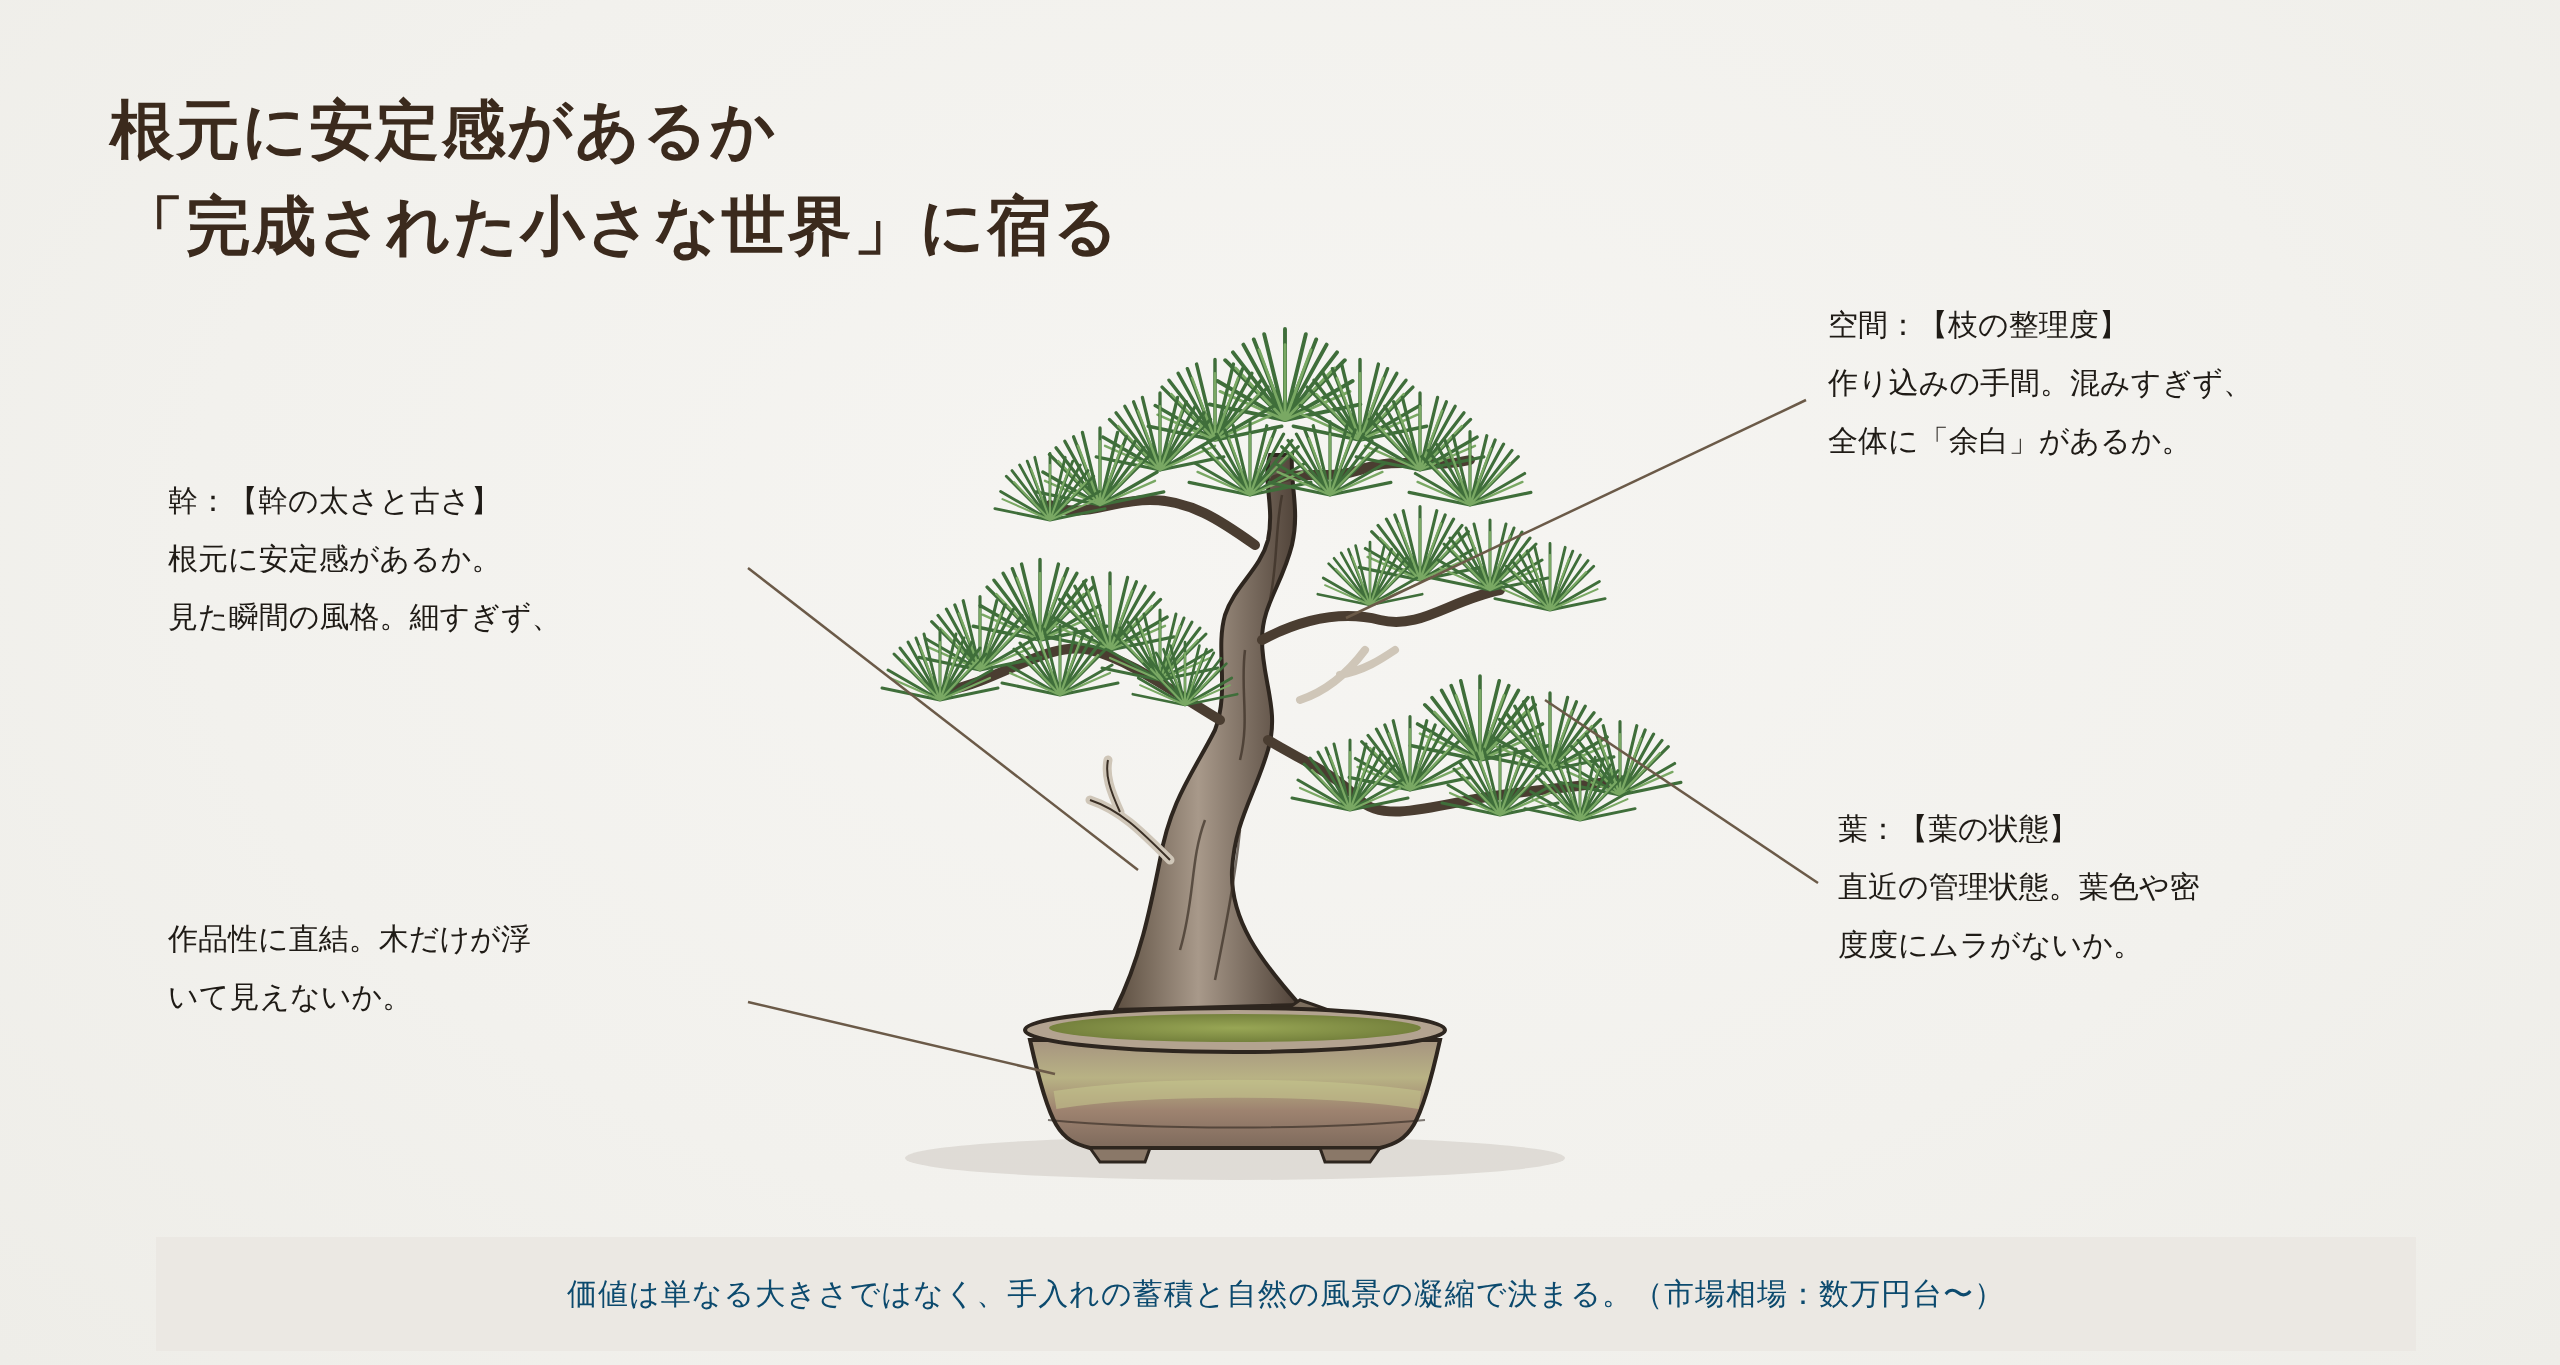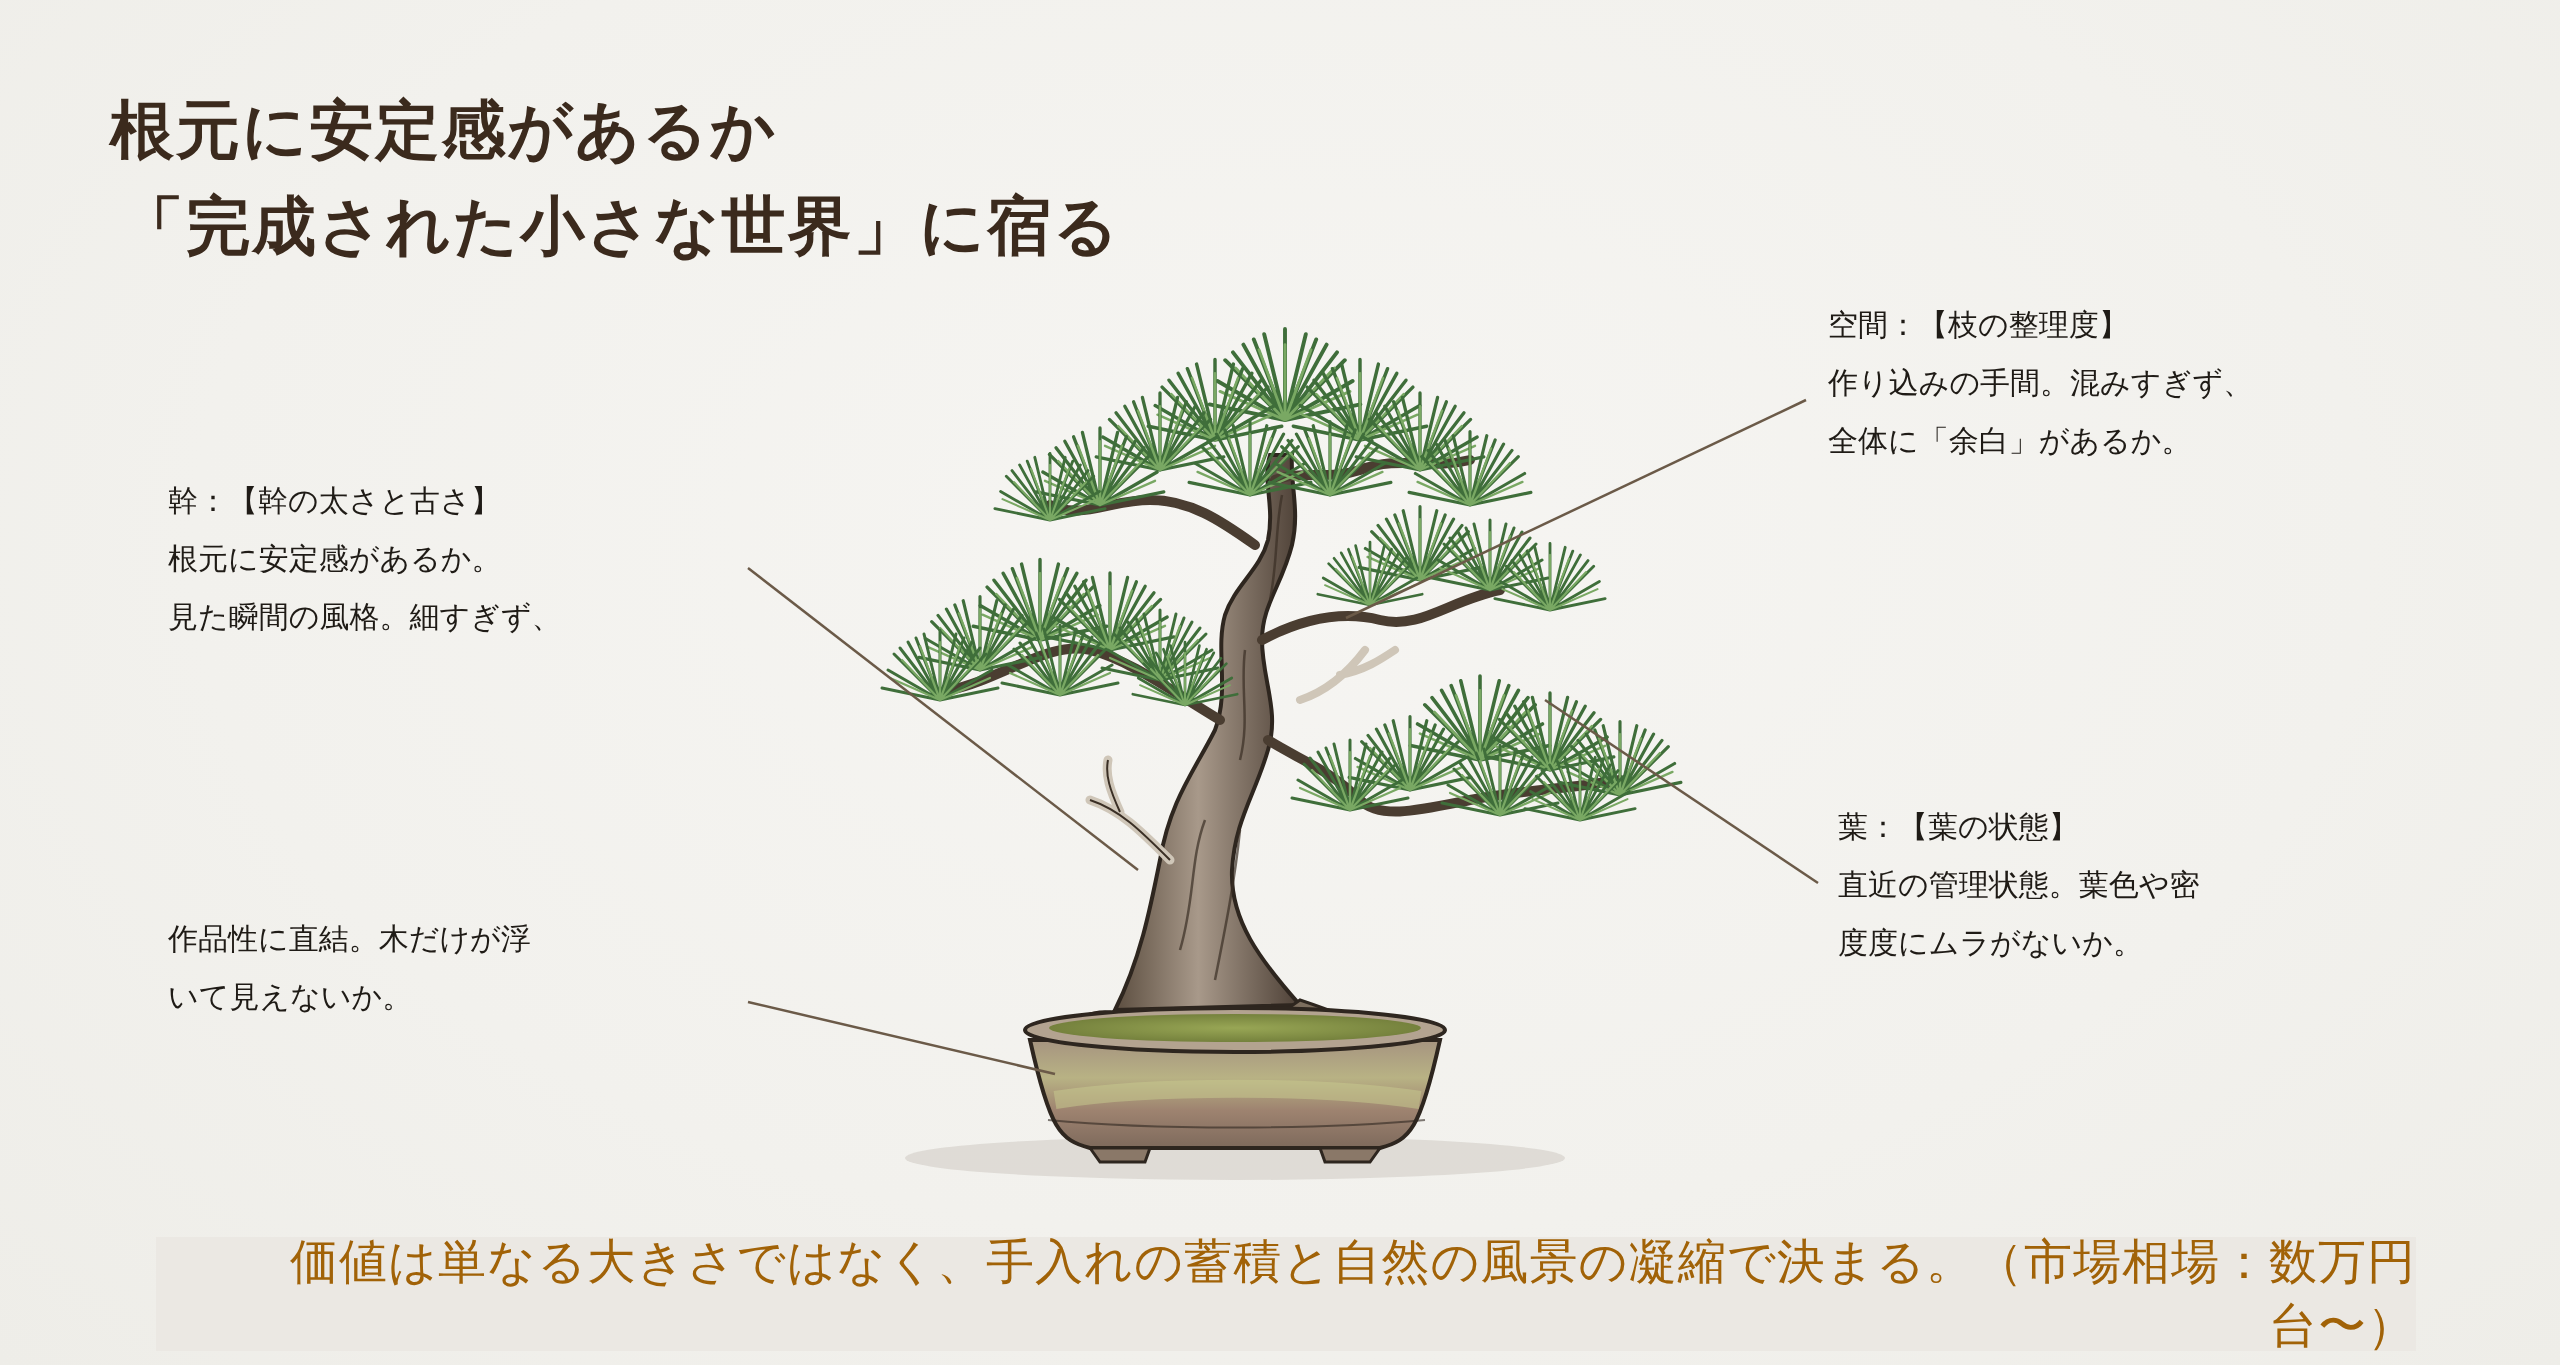--- a/index.html
+++ b/index.html
@@ -23,28 +23,28 @@
   .title .line2 { display: block; margin-left: 10px; }
   .title .line1 { display: block; }
   .annot {
     position: absolute; font-size: 30px; line-height: 58px; color: #1f1b16;
     margin: 0; white-space: nowrap;
   }
   .annot .head, .annot .body { display: block; }
   #annot-trunk { left: 168px; top: 472px; }
   #annot-pot   { left: 168px; top: 910px; }
   #annot-space { left: 1828px; top: 296px; }
-  #annot-leaf  { left: 1838px; top: 800px; font-family: Liberation Mono, monospace; }
+  #annot-leaf  { left: 1838px; top: 800px; }
   .leaders { position: absolute; left: 0; top: 0; width: 2560px; height: 1365px; pointer-events: none; }
   .illustration { position: absolute; left: 0; top: 0; width: 2560px; height: 1365px; }
   .banner {
     position: absolute; left: 156px; top: 1237px; width: 2260px; height: 114px;
     background: #ebe8e3; display: flex; align-items: center; justify-content: center;
   }
-  .banner-text { font-size: 48px; color: #a16207; letter-spacing: 1px; text-align: right; }
+  .banner-text { font-size: 30px; color: #0c4a6e; letter-spacing: 1px; text-align: right; }
 </style>
 </head>
 <body>
 
 <div class="paper"></div>
 
 <h1 class="title">
   <span class="line1">根元に安定感があるか</span>
   <span class="line2">「完成された小さな世界」に宿る</span>
 </h1>

